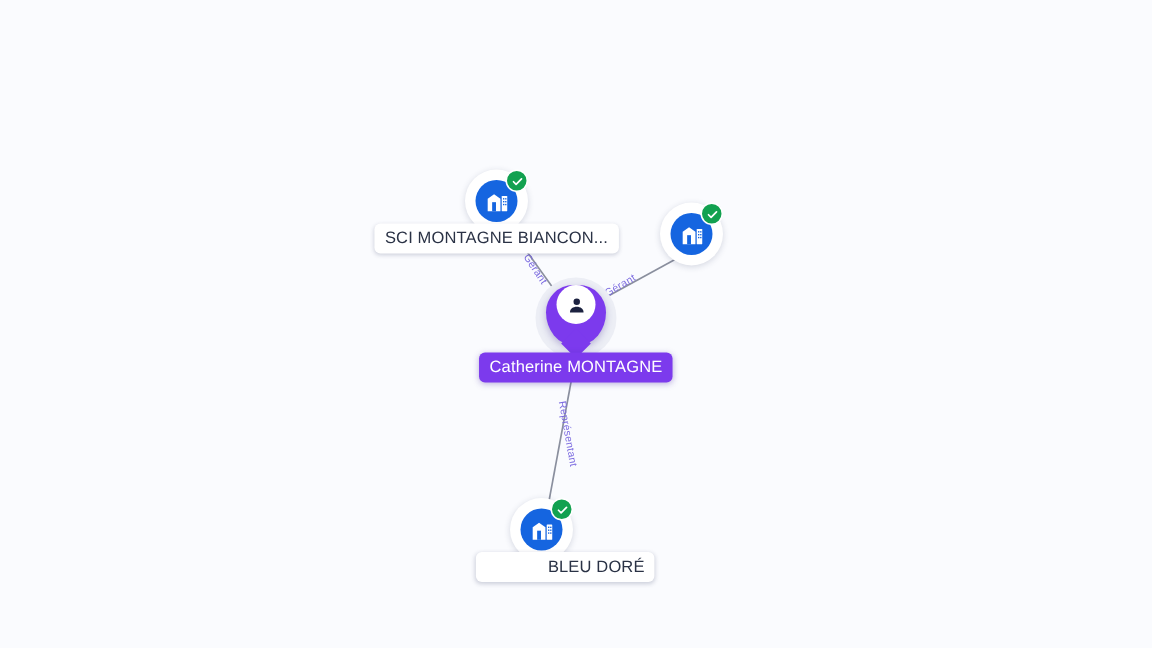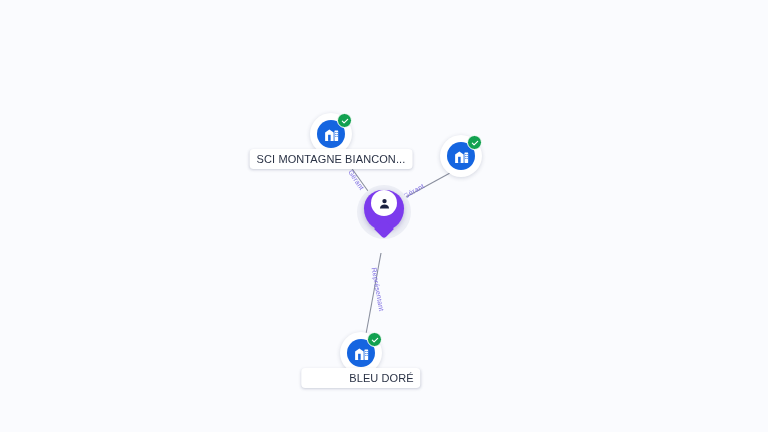--- a/index.html
+++ b/index.html
@@ -213,26 +213,27 @@
         <rect x="19.4" y="14" width="1.3" height="1.3" fill="#1565e0"></rect>
         <rect x="7.2" y="12.4" width="3.6" height="8.6" fill="#1565e0"></rect>
       </svg>
     </div>
     <div class="verified">
       <svg width="8" height="8" viewBox="0 0 24 24">
         <path d="M4 12.5l5.2 5.2L20 6.9" fill="none" stroke="#ffffff" stroke-width="3.4" stroke-linecap="round" stroke-linejoin="round"></path>
       </svg>
     </div>
   </div>
-  <div class="node-label" style="left:361px; top:368px;padding-left:48px;">BLEU DORÉ</div>
+  <div class="node-label" style="left:377px; top:368px;padding-left:48px;">BLEU DORÉ</div>
 
   <div class="node person-node" style="left:384px; top:212px; width:54px; height:54px;">
     <div class="pin-halo"></div>
     <div class="pin"></div>
     <div class="pin-inner">
       <svg width="13" height="13" viewBox="0 0 24 24">
         <circle cx="12" cy="7.6" r="4" fill="#1c2240"></circle>
         <path d="M3.6 21c0-4.7 3.8-7.2 8.4-7.2s8.4 2.5 8.4 7.2z" fill="#1c2240"></path>
       </svg>
     </div>
   </div>
+  <div class="node-label primary" style="left:384px; top:235px;">Catherine MONTAGNE</div>
 
 </div>
 
 </body></html>

